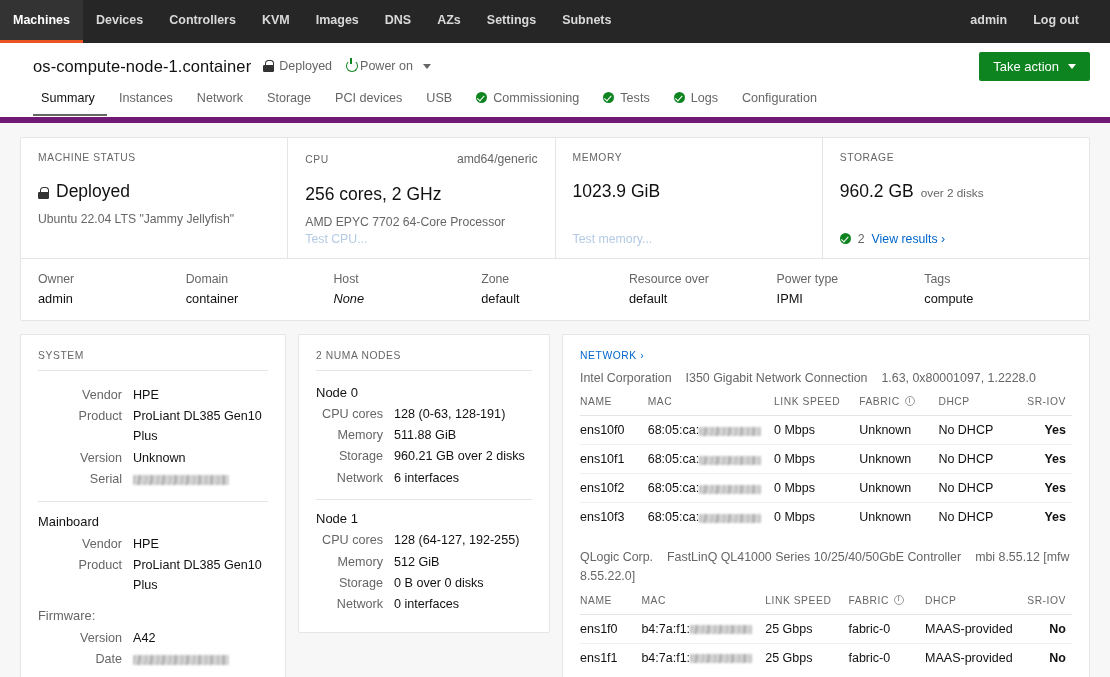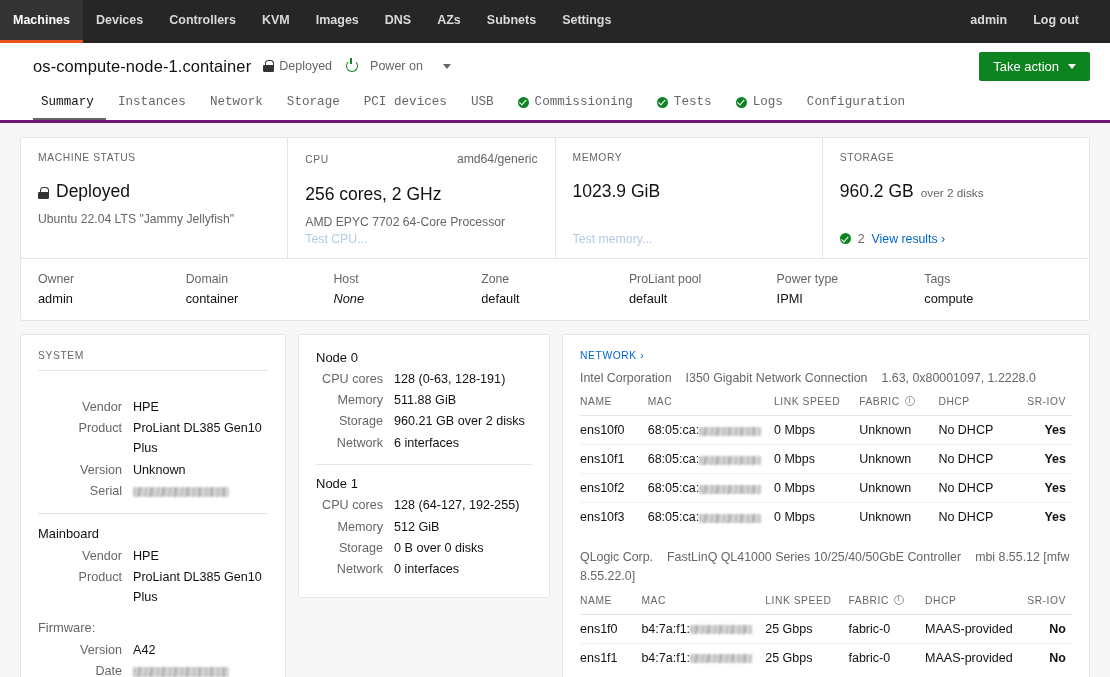--- a/index.html
+++ b/index.html
@@ -73,21 +73,21 @@
   .lock-ico { width: 11px; height: 12px; position: relative; display:inline-block; }
   .lock-ico::before {
     content: ""; position: absolute; left: 2.2px; top: 0;
     width: 6.6px; height: 6px; border: 1.6px solid #333;
     border-bottom: none; border-radius: 3.5px 3.5px 0 0;
   }
   .lock-ico::after {
     content: ""; position: absolute; left: 0; top: 5px;
     width: 11px; height: 7px; background: #333; border-radius: 1.2px;
   }
-  .power-chip { display:flex; align-items:center; gap:12px; font-size:12.5px; color:#666; }
+  .power-chip { display:flex; align-items:center; gap:2px; font-size:12.5px; color:#666; }
   .power-ico {
     width: 12px; height: 12px; border: 1.6px solid #0e8420;
     border-radius: 50%; position: relative;
     border-top-color: transparent;
   }
   .power-ico::after {
     content:""; position:absolute; left: 3.4px; top: -3px;
     width: 1.6px; height: 6px; background: #0e8420;
   }
   .caret-down {
@@ -103,25 +103,24 @@
     font-family: inherit; font-size: 13px;
     padding: 7px 14px;
     display: flex; align-items: center; gap: 9px;
     cursor: pointer;
   }
   .take-action .caret-down { border-top-color: #fff; margin-left: 0; }
 
   
   .tabbar {
     background: #fff;
-    display: flex; align-items: flex-end;
+    display: flex; align-items: center;
     padding: 0 20px 0 33px;
     height: 34px;
-    border-bottom: 3px solid #701a75;
-    font-family: Liberation Mono, monospace;
+    border-bottom: 6px solid #701a75;
   }
   .tab {
     font-size: 12.6px; color: #666;
     padding: 0 12px 9px 12px;
     cursor: pointer;
     border-bottom: 2px solid transparent;
     display: flex; align-items: center; gap: 6px;
     white-space: nowrap;
   }
   .tab:first-child { padding-left: 8px; }
@@ -196,21 +195,21 @@
   .panels { display: flex; gap: 12px; align-items: flex-start; }
   .panel-system { width: 266px; flex: none; }
   .panel-numa { width: 252px; flex: none; }
   .panel-network { flex: 1; }
   .panel-inner { padding: 15px 17px 16px 17px; }
   .panel-title {
     font-size: 10.3px; color: #666; letter-spacing: .6px;
     text-transform: uppercase;
     padding-bottom: 9px;
     border-bottom: 1px solid #e5e5e5;
-    margin-bottom: 26px;
+    margin-bottom: 14px;
   }
   .panel-title.link { color: #0066cc; border-bottom: none; padding-bottom: 3px; margin-bottom: 5px; cursor:pointer; }
 
   .kv { display: flex; font-size: 12.6px; line-height: 1.62; margin-bottom: 1px; }
   .kv .k {
     width: 95px; flex: none; text-align: right;
     color: #666; padding-right: 11px;
   }
   .kv .v { color: #111; }
   .redacted {
@@ -286,24 +285,24 @@
     <div class="nav-item">
         <span>Images</span>
       </div>
     <div class="nav-item">
         <span>DNS</span>
       </div>
     <div class="nav-item">
         <span>AZs</span>
       </div>
     <div class="nav-item">
+        <span>Settings</span>
+      </div>
+    <div class="nav-item">
         <span>Subnets</span>
-      </div>
-    <div class="nav-item">
-        <span>Settings</span>
       </div>
   </div>
   <div class="nav-right">
     <div class="nav-item">
         <span>admin</span>
       </div>
     <div class="nav-item">
         <span>Log out</span>
       </div>
   </div>
@@ -432,21 +431,21 @@
       </div>
       <div class="meta-cell">
         <div class="meta-key">Host</div>
         <div class="meta-val italic">None</div>
       </div>
       <div class="meta-cell">
         <div class="meta-key">Zone</div>
         <div class="meta-val">default</div>
       </div>
       <div class="meta-cell">
-        <div class="meta-key">ProLiant pool</div>
+        <div class="meta-key">Resource over</div>
         <div class="meta-val">default</div>
       </div>
       <div class="meta-cell">
         <div class="meta-key">Power type</div>
         <div class="meta-val">IPMI</div>
       </div>
       <div class="meta-cell">
         <div class="meta-key">Tags</div>
         <div class="meta-val">compute</div>
       </div>
@@ -495,20 +494,21 @@
         </div>
         <div class="kv">
           <span class="k">Date</span>
           <span class="v"><span class="redacted"></span></span>
         </div>
       </div>
     </div>
 
     <div class="card panel-numa">
       <div class="panel-inner">
+        <div class="panel-title">2 NUMA nodes</div>
 
         <div>
           <div class="numa-node-title">Node 0</div>
           <div class="kv">
             <span class="k">CPU cores</span>
             <span class="v">128 (0-63, 128-191)</span>
           </div>
           <div class="kv">
             <span class="k">Memory</span>
             <span class="v">511.88 GiB</span>

